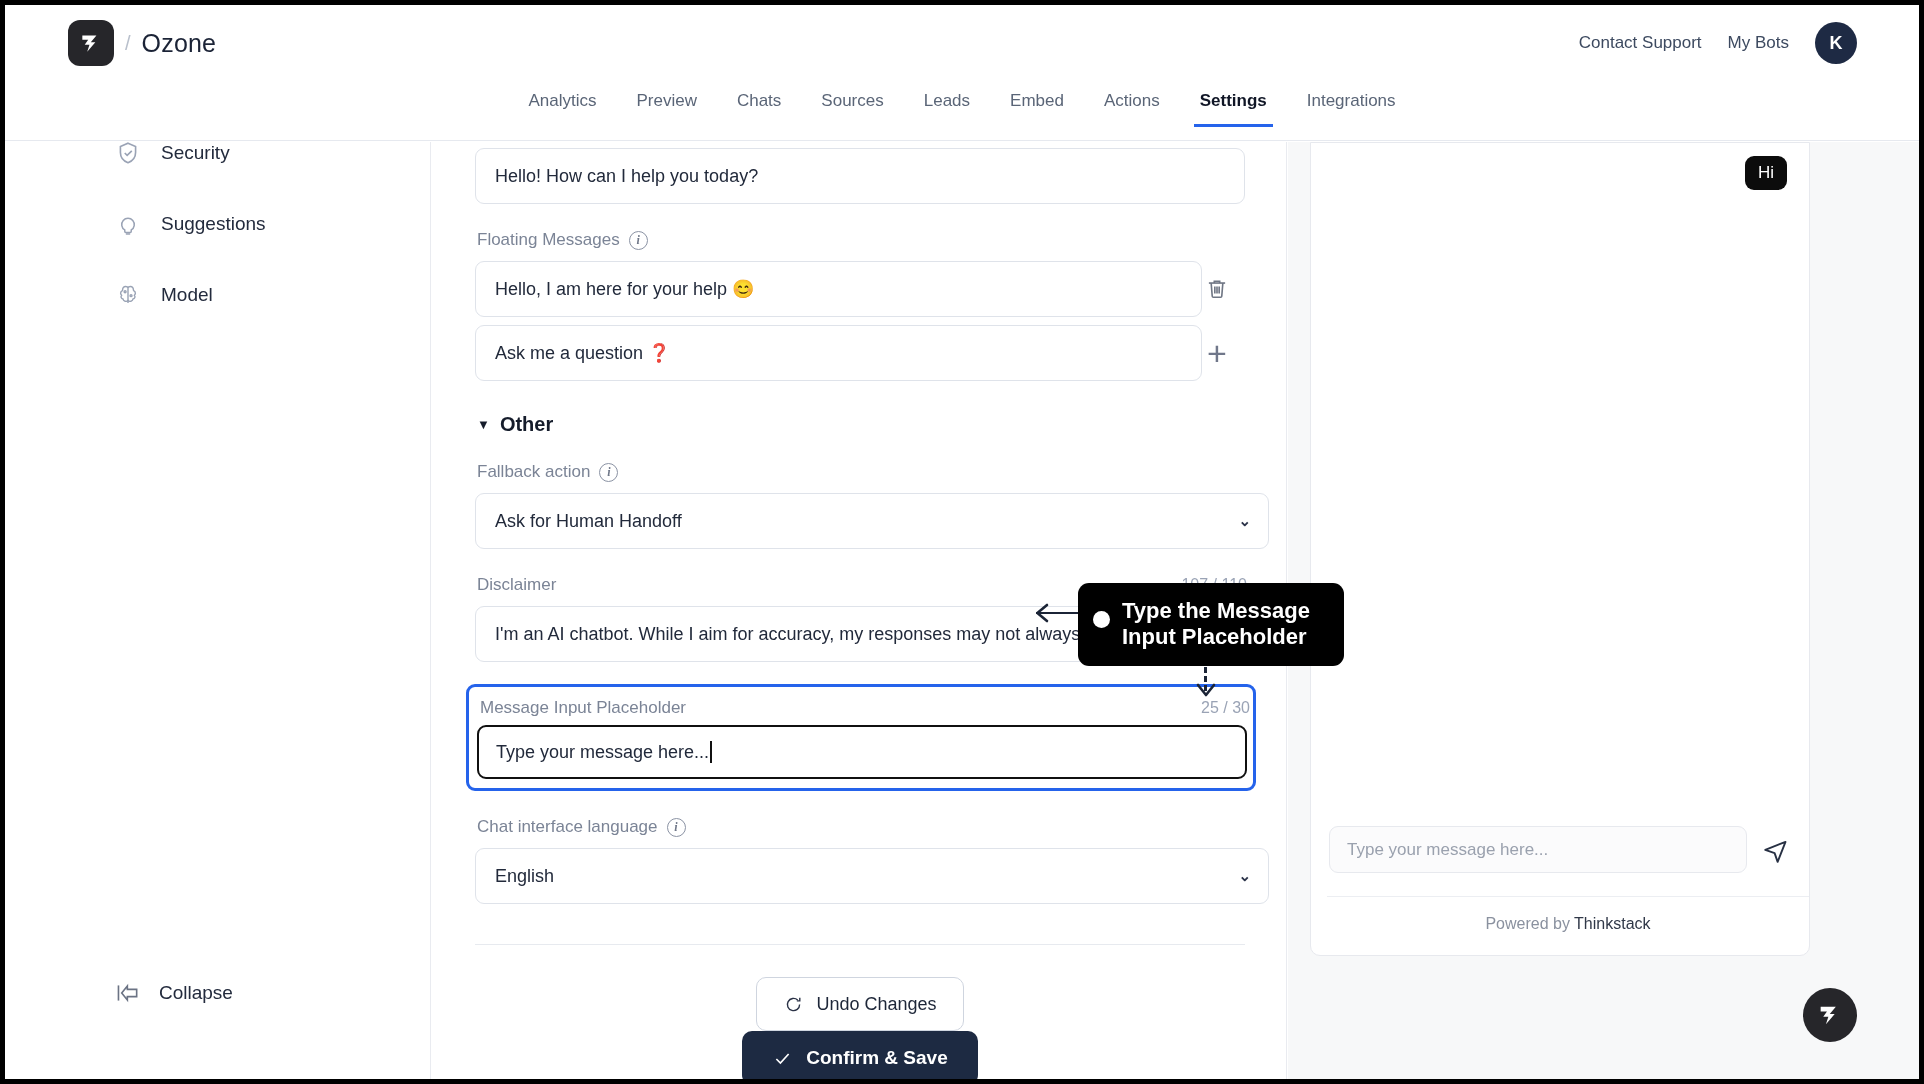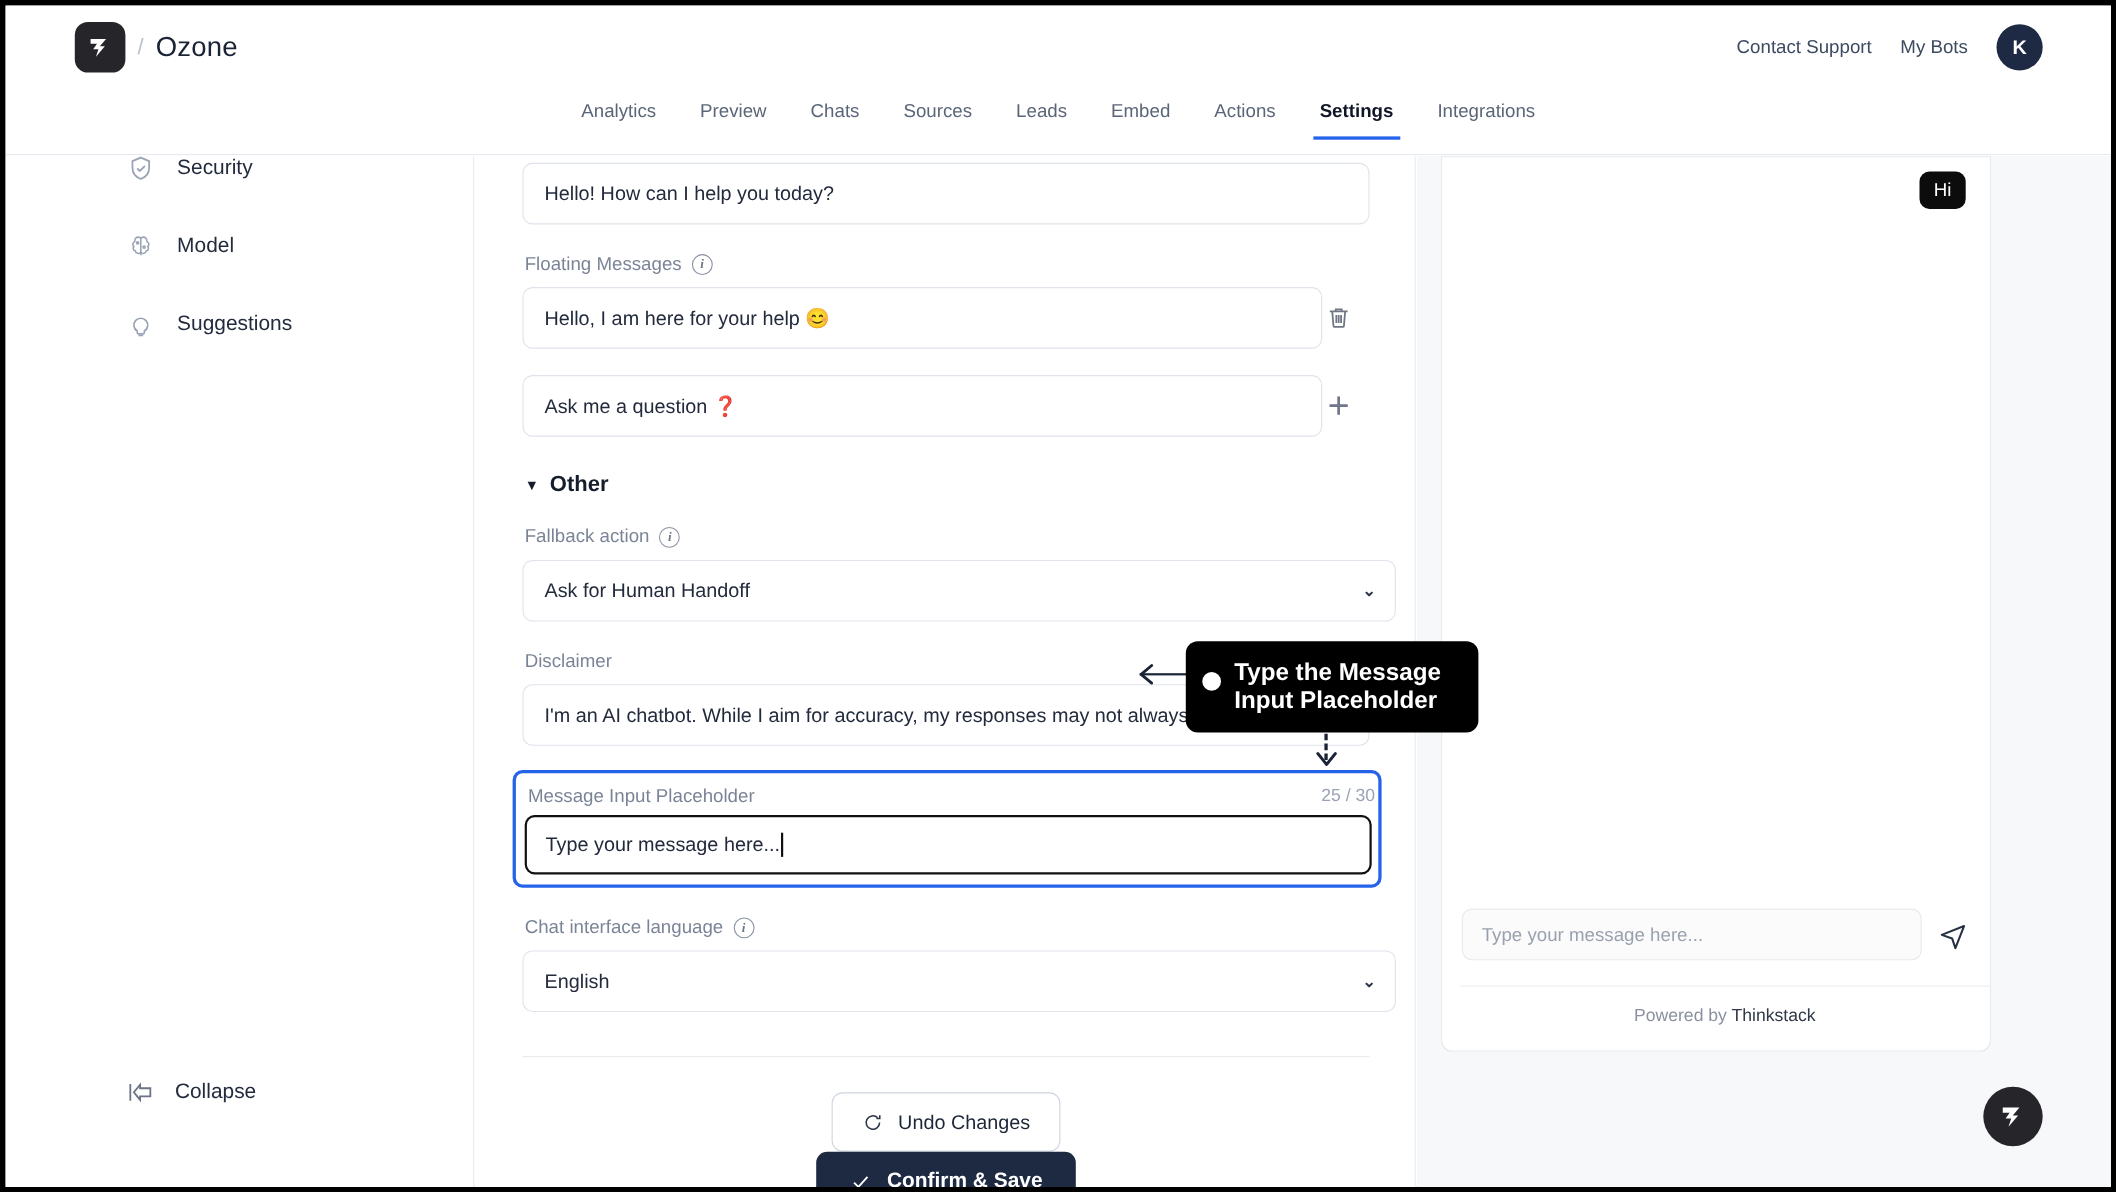--- a/index.html
+++ b/index.html
@@ -289,38 +289,38 @@
       <span class="ico">
         <svg viewBox="0 0 24 24" fill="none" stroke="currentColor" stroke-width="1.5">
           <path d="M12 3l7 3v5.5c0 4.3-2.9 7.9-7 9.5-4.1-1.6-7-5.2-7-9.5V6l7-3z"></path>
           <path d="M9 12l2.2 2.2L15.5 10"></path>
         </svg>
       </span>
       <span>Security</span>
     </div>
     <div class="side-item">
       <span class="ico">
+        <svg viewBox="0 0 24 24" fill="none" stroke="currentColor" stroke-width="1.4">
+          <path d="M9 17.5a5.8 5.8 0 1 1 6 0v1.3a1 1 0 0 1-1 1h-4a1 1 0 0 1-1-1z"></path>
+          <path d="M10 21.2h4"></path>
+        </svg>
+      </span>
+      <span>Suggestions</span>
+    </div>
+    <div class="side-item">
+      <span class="ico">
         <svg viewBox="0 0 24 24" fill="none" stroke="currentColor" stroke-width="1.3">
           <path d="M12 4.2v15.2"></path>
           <path d="M12 5.2c-.8-1.2-3.2-1.4-4.3-.1-1.1 1.3-.4 2.3-.9 2.9-.9.5-1.6 1.2-1.6 2.3 0 .9.5 1.5.9 1.9-.5.6-.7 1.3-.4 2.1.3.9 1.1 1.3 1.7 1.4.1.9.7 1.8 1.9 2.1 1.3.3 2.4-.3 2.7-1.2"></path>
           <path d="M12 5.2c.8-1.2 3.2-1.4 4.3-.1 1.1 1.3.4 2.3.9 2.9.9.5 1.6 1.2 1.6 2.3 0 .9-.5 1.5-.9 1.9.5.6.7 1.3.4 2.1-.3.9-1.1 1.3-1.7 1.4-.1.9-.7 1.8-1.9 2.1-1.3.3-2.4-.3-2.7-1.2"></path>
           <circle cx="9.3" cy="9" r=".9"></circle>
             <circle cx="14.8" cy="12.6" r=".9"></circle>
         </svg>
       </span>
       <span>Model</span>
-    </div>
-    <div class="side-item">
-      <span class="ico">
-        <svg viewBox="0 0 24 24" fill="none" stroke="currentColor" stroke-width="1.4">
-          <path d="M9 17.5a5.8 5.8 0 1 1 6 0v1.3a1 1 0 0 1-1 1h-4a1 1 0 0 1-1-1z"></path>
-          <path d="M10 21.2h4"></path>
-        </svg>
-      </span>
-      <span>Suggestions</span>
     </div>
 
     <div class="collapse">
       <span class="ico">
         <svg viewBox="0 0 24 24" fill="none" stroke="currentColor" stroke-width="1.5">
           <path d="M3.2 5v14"></path>
           <path d="M20 8.6h-8.6V5.6L6.2 12l5.2 6.4v-3H20z"></path>
         </svg>
       </span>
       <span>Collapse</span>
@@ -341,21 +341,21 @@
       <div class="act-btn">
         <svg viewBox="0 0 24 24" fill="none" stroke="currentColor" stroke-width="1.5">
           <path d="M4.5 6.5h15"></path>
           <path d="M9.5 6.5V4.8h5v1.7"></path>
           <path d="M6.6 6.5l1 12.2a1 1 0 0 0 1 .9h6.8a1 1 0 0 0 1-.9l1-12.2"></path>
           <path d="M10 9.6v6.6M12 9.6v6.6M14 9.6v6.6"></path>
         </svg>
       </div>
     </div>
 
-    <div class="row-with-action" style="margin-top:24px;">
+    <div class="row-with-action" style="margin-top:8px;">
       <div class="field-box">Ask me a question ❓</div>
       <div class="act-btn plus-btn">+</div>
     </div>
 
     <div class="section-head">
       <span class="caret">▼</span>
       <span>Other</span>
     </div>
 
     <div class="label-row">

